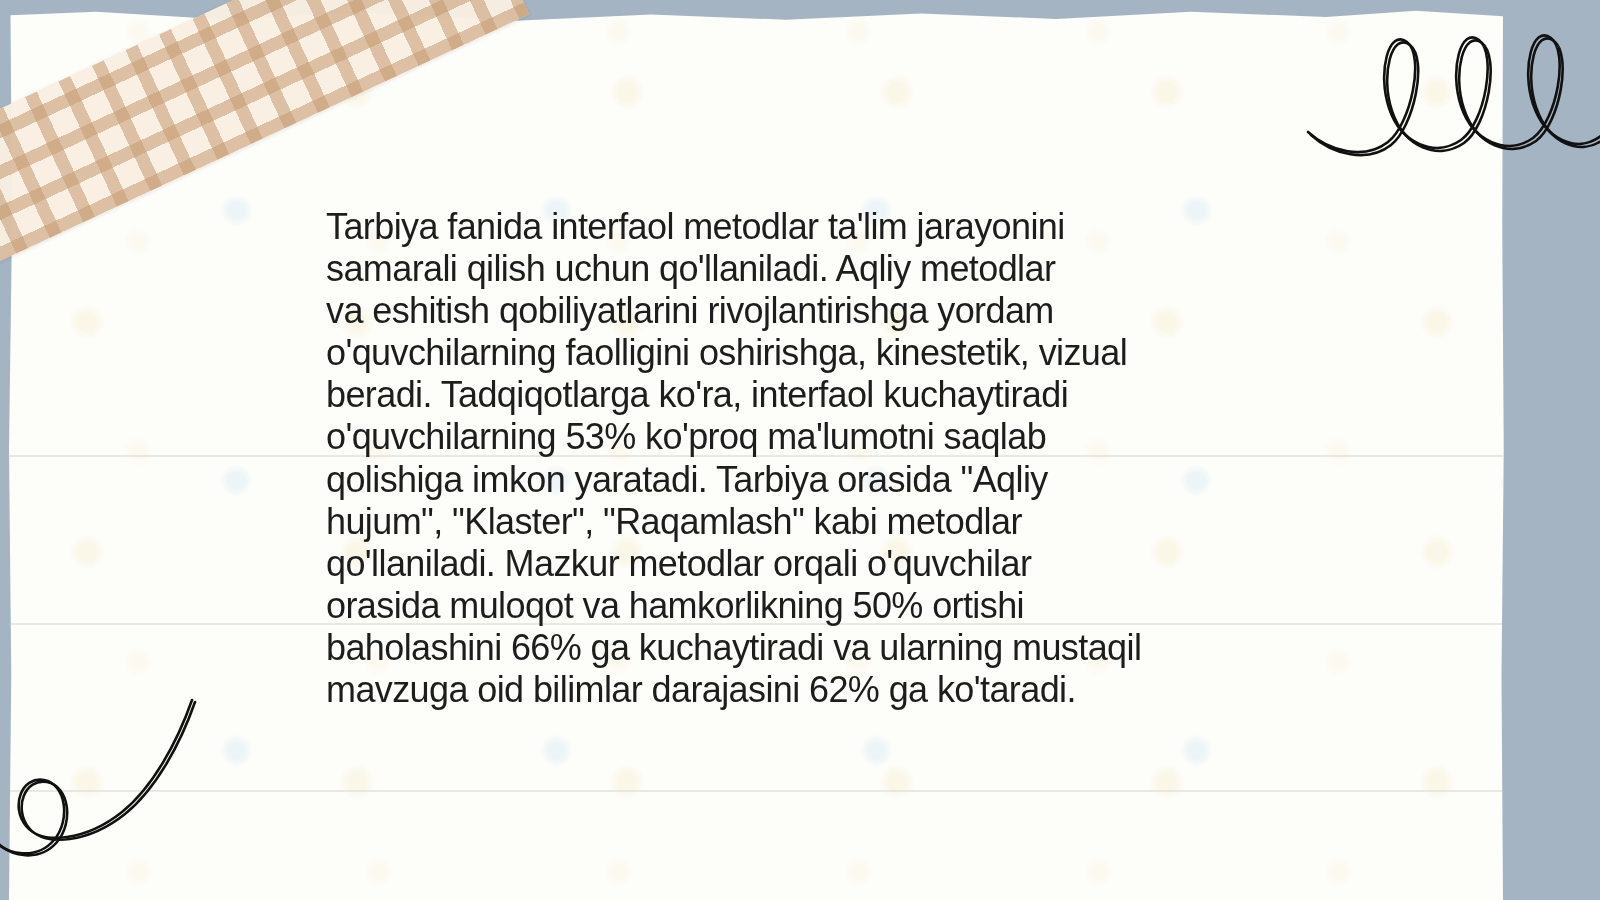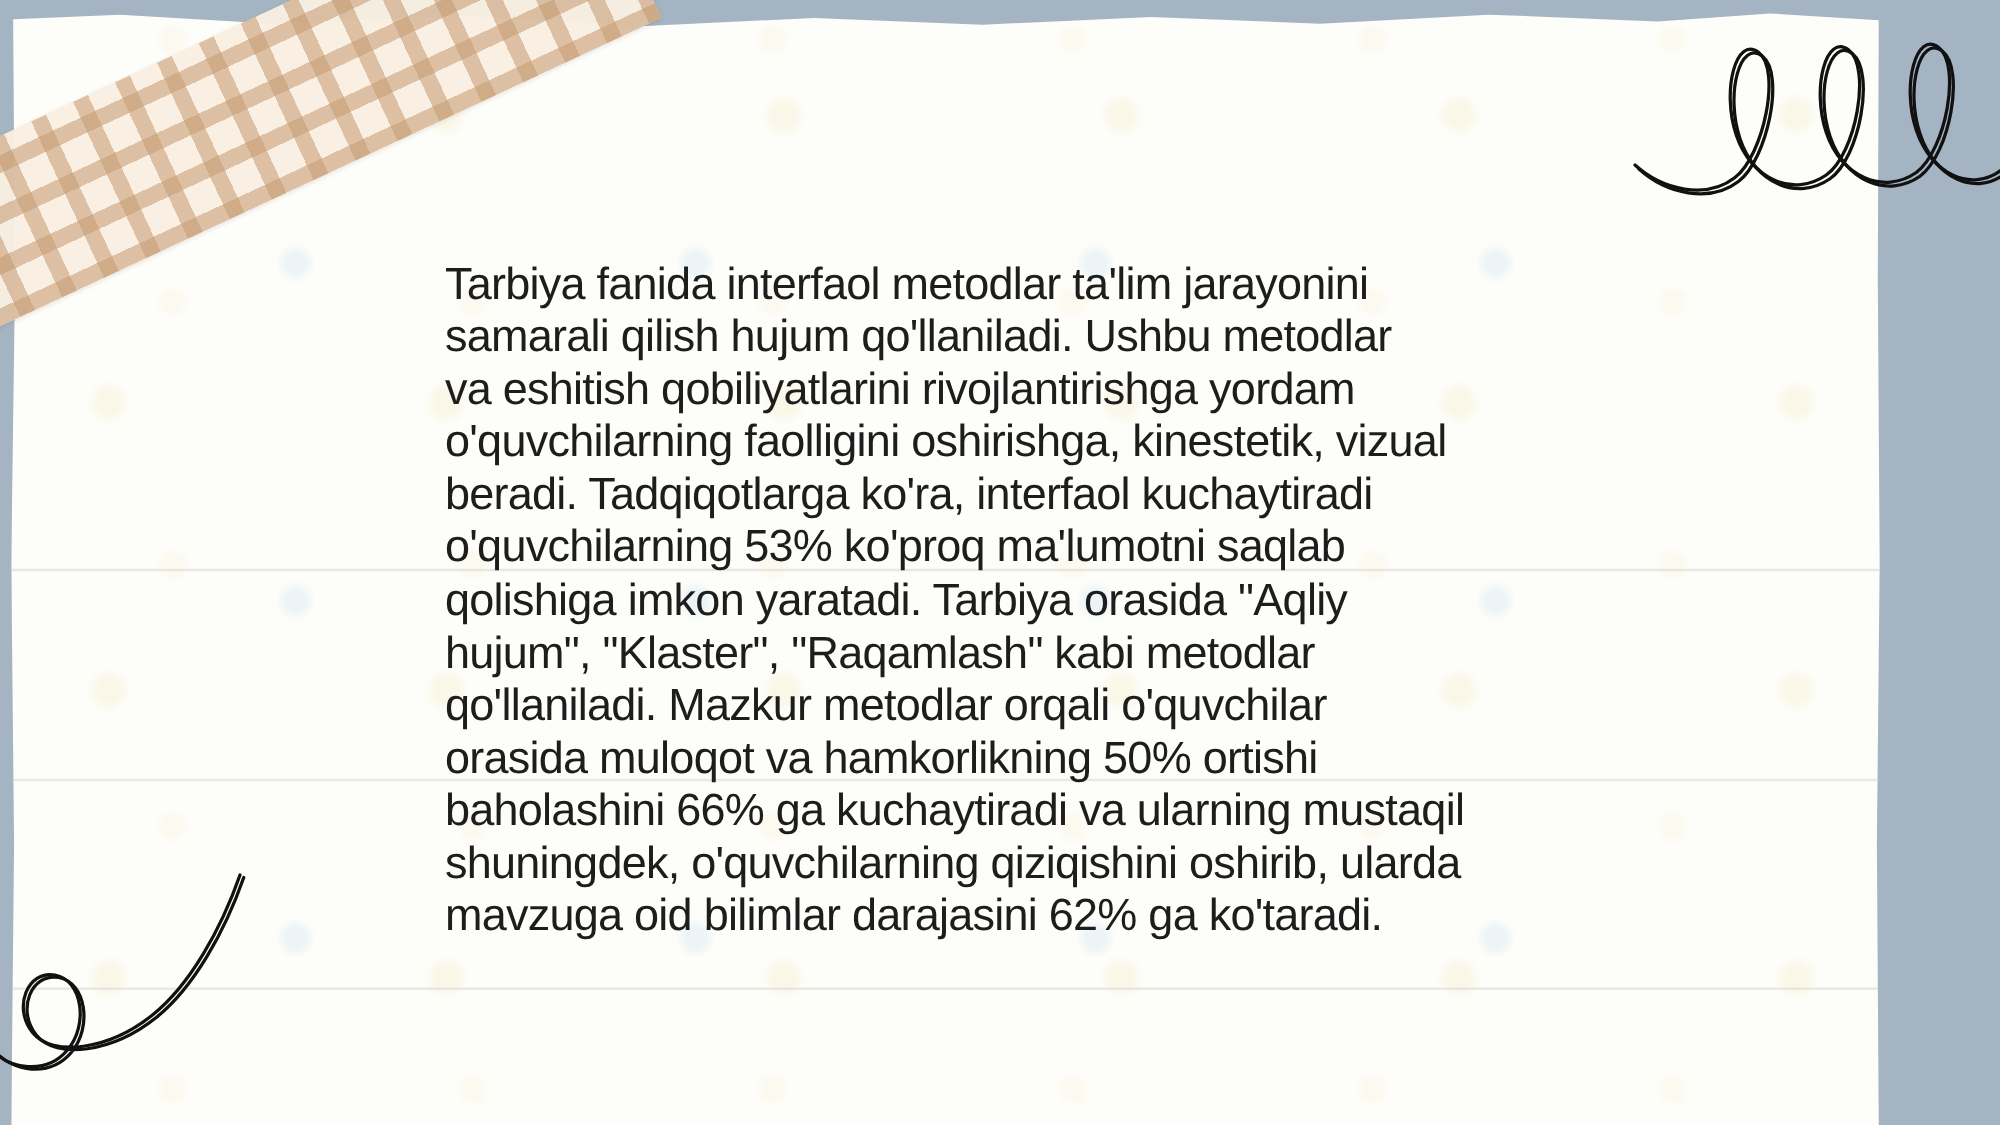--- a/index.html
+++ b/index.html
@@ -32,21 +32,21 @@
   .ruled-line{
     position:absolute;
     left:0;right:0;
     height:2px;
     background:#d9d9d2;
     opacity:0.55;
   }
   
   .note-text{
     position:absolute;
-    left:356px;top:206px;
+    left:326px;top:206px;
     z-index:3;
     color:#1d1d1d;
     font-size:36px;
     line-height:42.1px;
     letter-spacing:-0.6px;
     white-space:nowrap;
   }
   .text-line{height:42.1px;}
   
   .washi-tape{
@@ -77,31 +77,30 @@
 <body>
 
 <div class="paper">
   <div class="ruled-line" style="top:455px"></div>
   <div class="ruled-line" style="top:623px"></div>
   <div class="ruled-line" style="top:790px"></div>
 </div>
 
 <div class="note-text">
     <div class="text-line">Tarbiya fanida interfaol metodlar ta'lim jarayonini</div>
-    <div class="text-line">samarali qilish hujum qo'llaniladi. Ushbu metodlar</div>
+    <div class="text-line">samarali qilish uchun qo'llaniladi. Aqliy metodlar</div>
     <div class="text-line">va eshitish qobiliyatlarini rivojlantirishga yordam</div>
     <div class="text-line">o'quvchilarning faolligini oshirishga, kinestetik, vizual</div>
     <div class="text-line">beradi. Tadqiqotlarga ko'ra, interfaol kuchaytiradi</div>
     <div class="text-line">o'quvchilarning 53% ko'proq ma'lumotni saqlab</div>
     <div class="text-line">qolishiga imkon yaratadi. Tarbiya orasida "Aqliy</div>
     <div class="text-line">hujum", "Klaster", "Raqamlash" kabi metodlar</div>
     <div class="text-line">qo'llaniladi. Mazkur metodlar orqali o'quvchilar</div>
     <div class="text-line">orasida muloqot va hamkorlikning 50% ortishi</div>
     <div class="text-line">baholashini 66% ga kuchaytiradi va ularning mustaqil</div>
-    <div class="text-line">shuningdek, o'quvchilarning qiziqishini oshirib, ularda</div>
     <div class="text-line">mavzuga oid bilimlar darajasini 62% ga ko'taradi.</div>
   </div>
 
 <div class="washi-tape"></div>
 
 <svg class="scribble scribble-top-right" width="330" height="150" viewBox="0 0 330 150">
   <path d="M 23 112
            C 45 132, 80 140, 103 122
            C 126 104, 140 36, 122 22
            C 104 8, 92 52, 104 88

